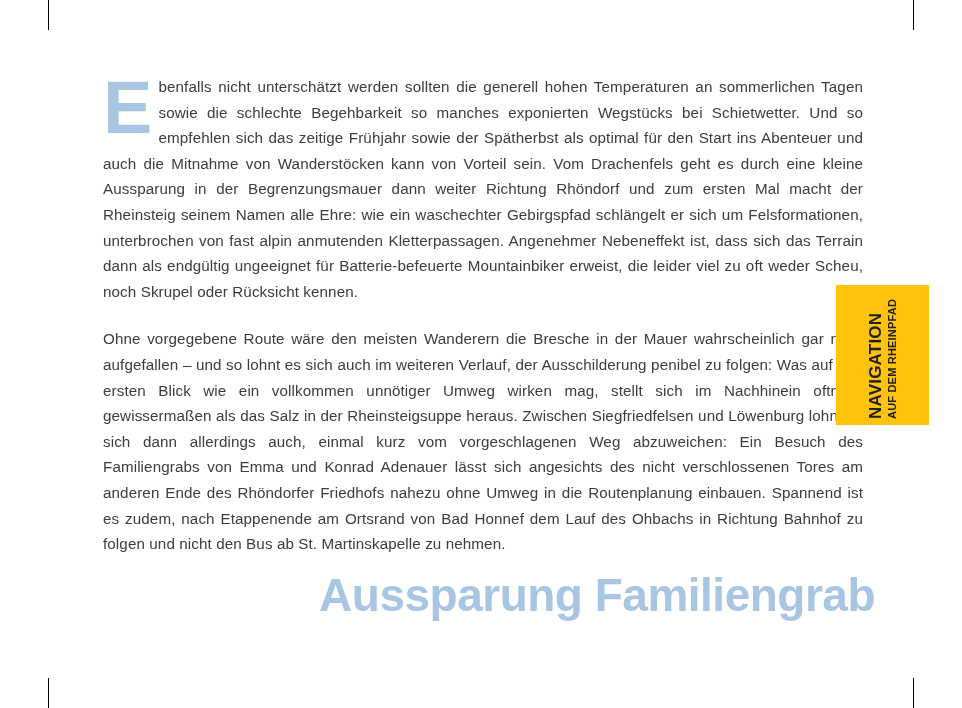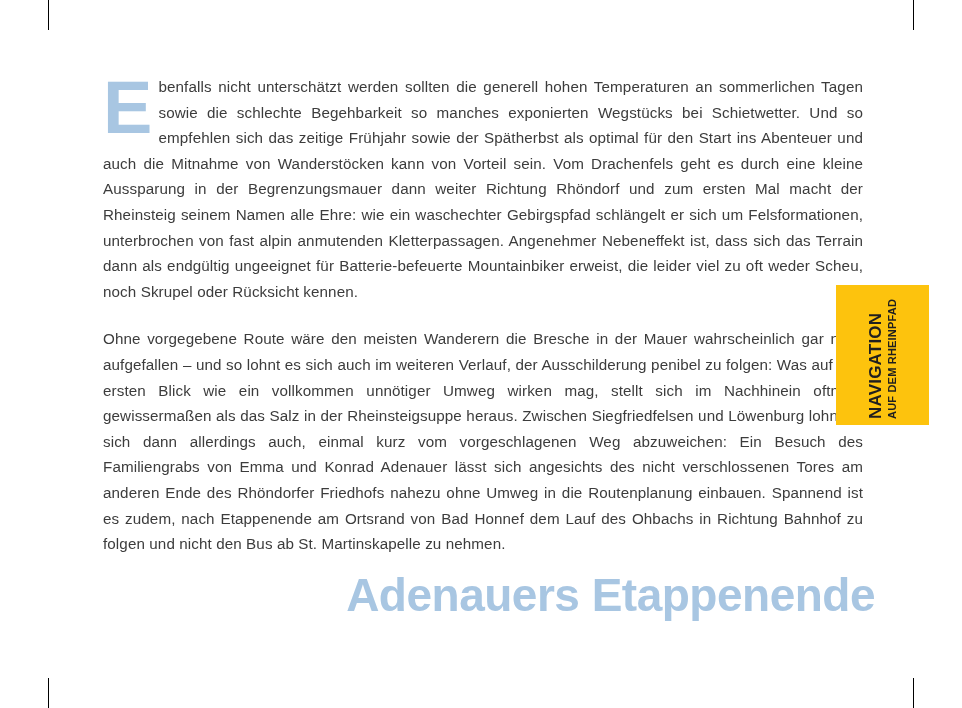--- a/index.html
+++ b/index.html
@@ -140,15 +140,15 @@
     <p class="body">Ohne vorgegebene Route wäre den meisten Wanderern die Bresche in der Mauer wahrscheinlich gar nicht aufgefallen – und so lohnt es sich auch im weiteren Verlauf, der Ausschilderung penibel zu folgen: Was auf den ersten Blick wie ein vollkommen unnötiger Umweg wirken mag, stellt sich im Nachhinein oftmals gewissermaßen als das Salz in der Rheinsteigsuppe heraus. Zwischen Siegfriedfelsen und Löwenburg lohnt es sich dann allerdings auch, einmal kurz vom vorgeschlagenen Weg abzuweichen: Ein Besuch des Familiengrabs von Emma und Konrad Adenauer lässt sich angesichts des nicht verschlossenen Tores am anderen Ende des Rhöndorfer Friedhofs nahezu ohne Umweg in die Routenplanung einbauen. Spannend ist es zudem, nach Etappenende am Ortsrand von Bad Honnef dem Lauf des Ohbachs in Richtung Bahnhof zu folgen und nicht den Bus ab St. Martinskapelle zu nehmen.</p>
   </div>
 
   <div class="nav-tab">
     <div class="nav-tab-inner">
       <div class="nav-title">NAVIGATION</div>
       <div class="nav-sub">AUF DEM RHEINPFAD</div>
     </div>
   </div>
 
-  <div class="headline">Adenauers Etappenende</div>
+  <div class="headline">Aussparung Familiengrab</div>
 
 </div>
 
 </body></html>

